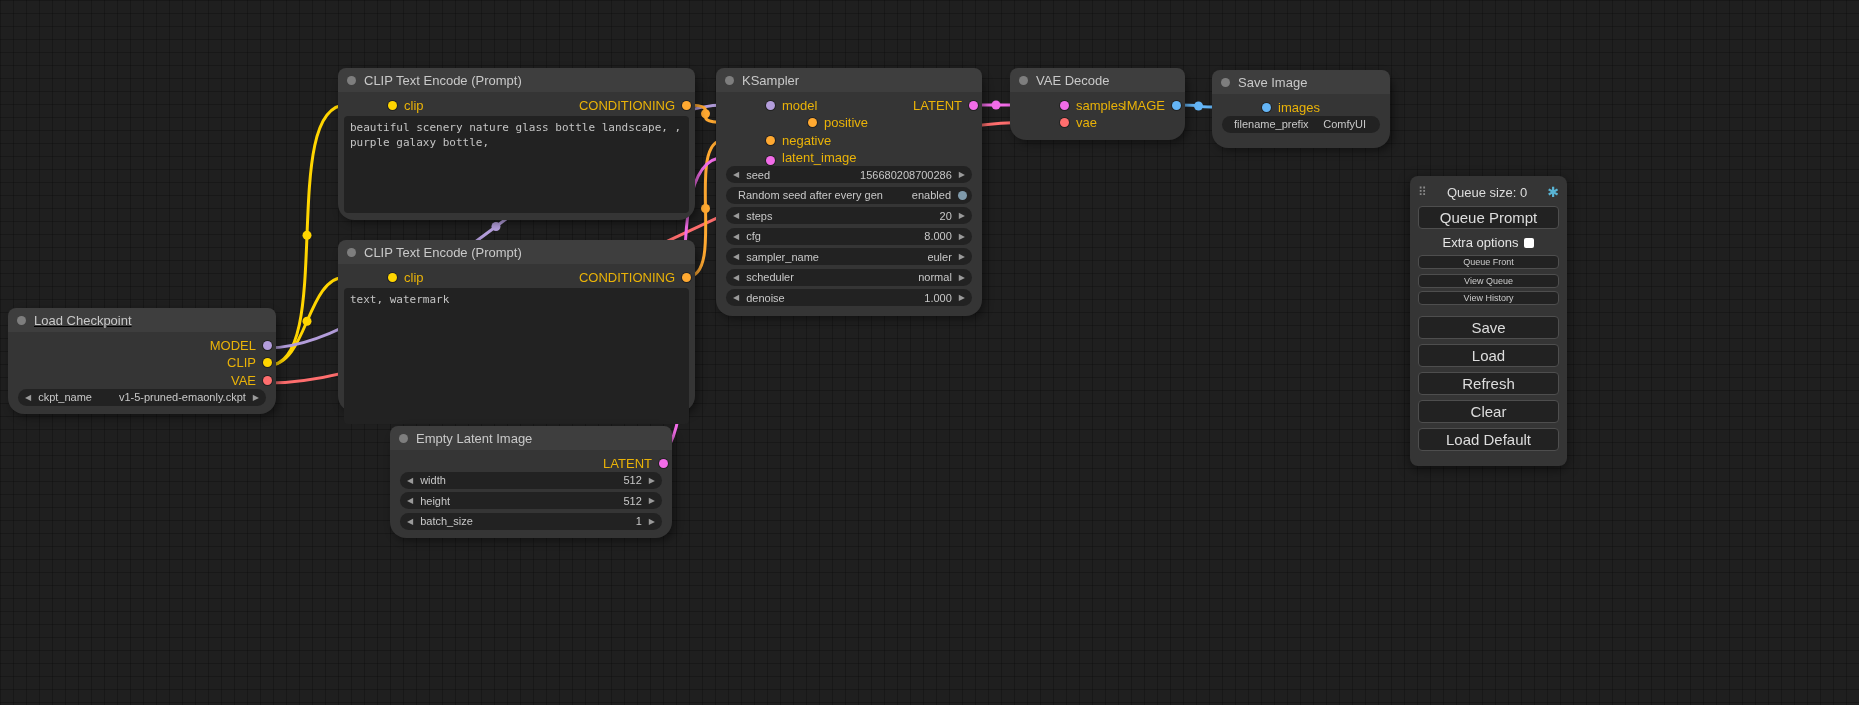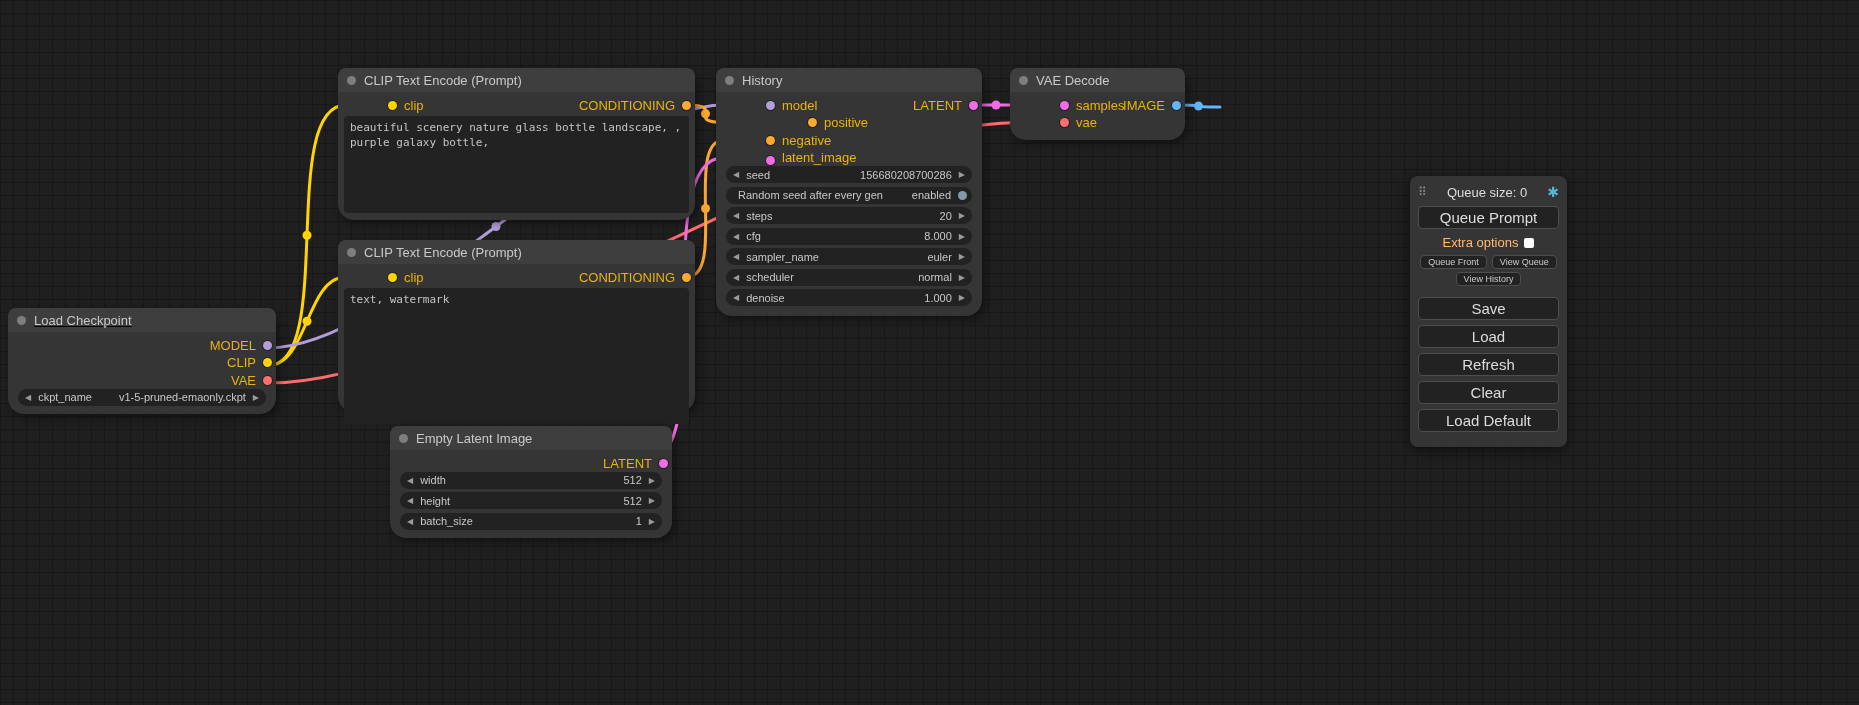--- a/index.html
+++ b/index.html
@@ -60,23 +60,23 @@
     box-shadow:0 3px 12px rgba(0,0,0,0.55);
   }
   .qp-header { display:flex; align-items:center; justify-content:space-between; color:#ddd; font-size:13px; margin:2px 0 6px; }
   .qp-drag { color:#8a8a8a; font-size:12px; cursor:move; }
   .qp-gear { font-size:14px; }
   button.qp {
     display:block; width:100%; height:23px; margin:0 0 5px;
     background:#222; border:1px solid #4e4e4e; border-radius:4px;
     color:#ddd; font-size:15px; font-family:inherit; line-height:1;
   }
-  .qp-extra { display:flex; align-items:center; justify-content:center; gap:6px; color:#fdba74; font-size:13px; margin:6px 0 5px; }
+  .qp-extra { display:flex; align-items:center; justify-content:center; gap:6px; color:#e5e5e5; font-size:13px; margin:6px 0 5px; }
   .qp-check { width:10px; height:10px; background:#fff; border-radius:2px; display:inline-block; }
-  .qp-row { display:flex; justify-content:center; gap:5px; margin-bottom:3px; }
+  .qp-row { display:flex; justify-content:center; gap:5px; margin-bottom:3px;flex-direction:column; }
   button.qp-sm {
     background:#222; border:1px solid #4e4e4e; border-radius:4px;
     color:#ccc; font-size:9px; height:14px; padding:0 7px;
     font-family:inherit; line-height:1;
   }
   .qp-spacer { height:8px; }
 </style>
 </head>
 <body>
 
@@ -180,21 +180,21 @@
         <div class="widget number" style="top: 86.5px;">
           <span class="w-arrow">◀</span>
           <span class="w-label">batch_size</span>
           <span class="w-value">1</span>
           <span class="w-arrow">▶</span>
         </div>
       </div>
       <div class="node" style="left: 716px; top: 68px; width: 266px; height: 248px;">
         <div class="node-title">
           <span class="collapse-dot"></span>
-          <span>History</span>
+          <span>KSampler</span>
         </div>
         <div class="slot in" style="top: 30px;">
           <span class="slot-dot" style="background: rgb(179, 157, 219);"></span>
           <span>model</span>
         </div>
         <div class="slot in" style="top: 47.5px; padding-left: 42px;">
           <span class="slot-dot" style="background: rgb(255, 169, 49);"></span>
           <span>positive</span>
         </div>
         <div class="slot in" style="top: 65px;">
@@ -261,20 +261,35 @@
           <span class="slot-dot" style="background: rgb(242, 108, 232);"></span>
           <span>samples</span>
         </div>
         <div class="slot in" style="top: 47.5px;">
           <span class="slot-dot" style="background: rgb(255, 110, 110);"></span>
           <span>vae</span>
         </div>
         <div class="slot out" style="top: 30px;">
           <span>IMAGE</span>
           <span class="slot-dot" style="background: rgb(100, 181, 246);"></span>
+        </div>
+      </div>
+      <div class="node" style="left: 1212px; top: 70px; width: 178px; height: 78px;">
+        <div class="node-title">
+          <span class="collapse-dot"></span>
+          <span>Save Image</span>
+        </div>
+        <div class="slot in" style="top: 30px;">
+          <span class="slot-dot" style="background: rgb(100, 181, 246);"></span>
+          <span>images</span>
+        </div>
+        <div class="widget text" style="top: 45.5px;">
+          <span class="w-pad"></span>
+          <span class="w-label">filename_prefix</span>
+          <span class="w-value">ComfyUI</span>
         </div>
       </div>
     </div>
 
   <div id="queue-panel">
     <div class="qp-header">
       <span class="qp-drag">⠿</span>
       <span class="qp-title">Queue size: 0</span>
       <span class="qp-gear" style="color: rgb(89, 180, 212);">✱</span>
     </div>

